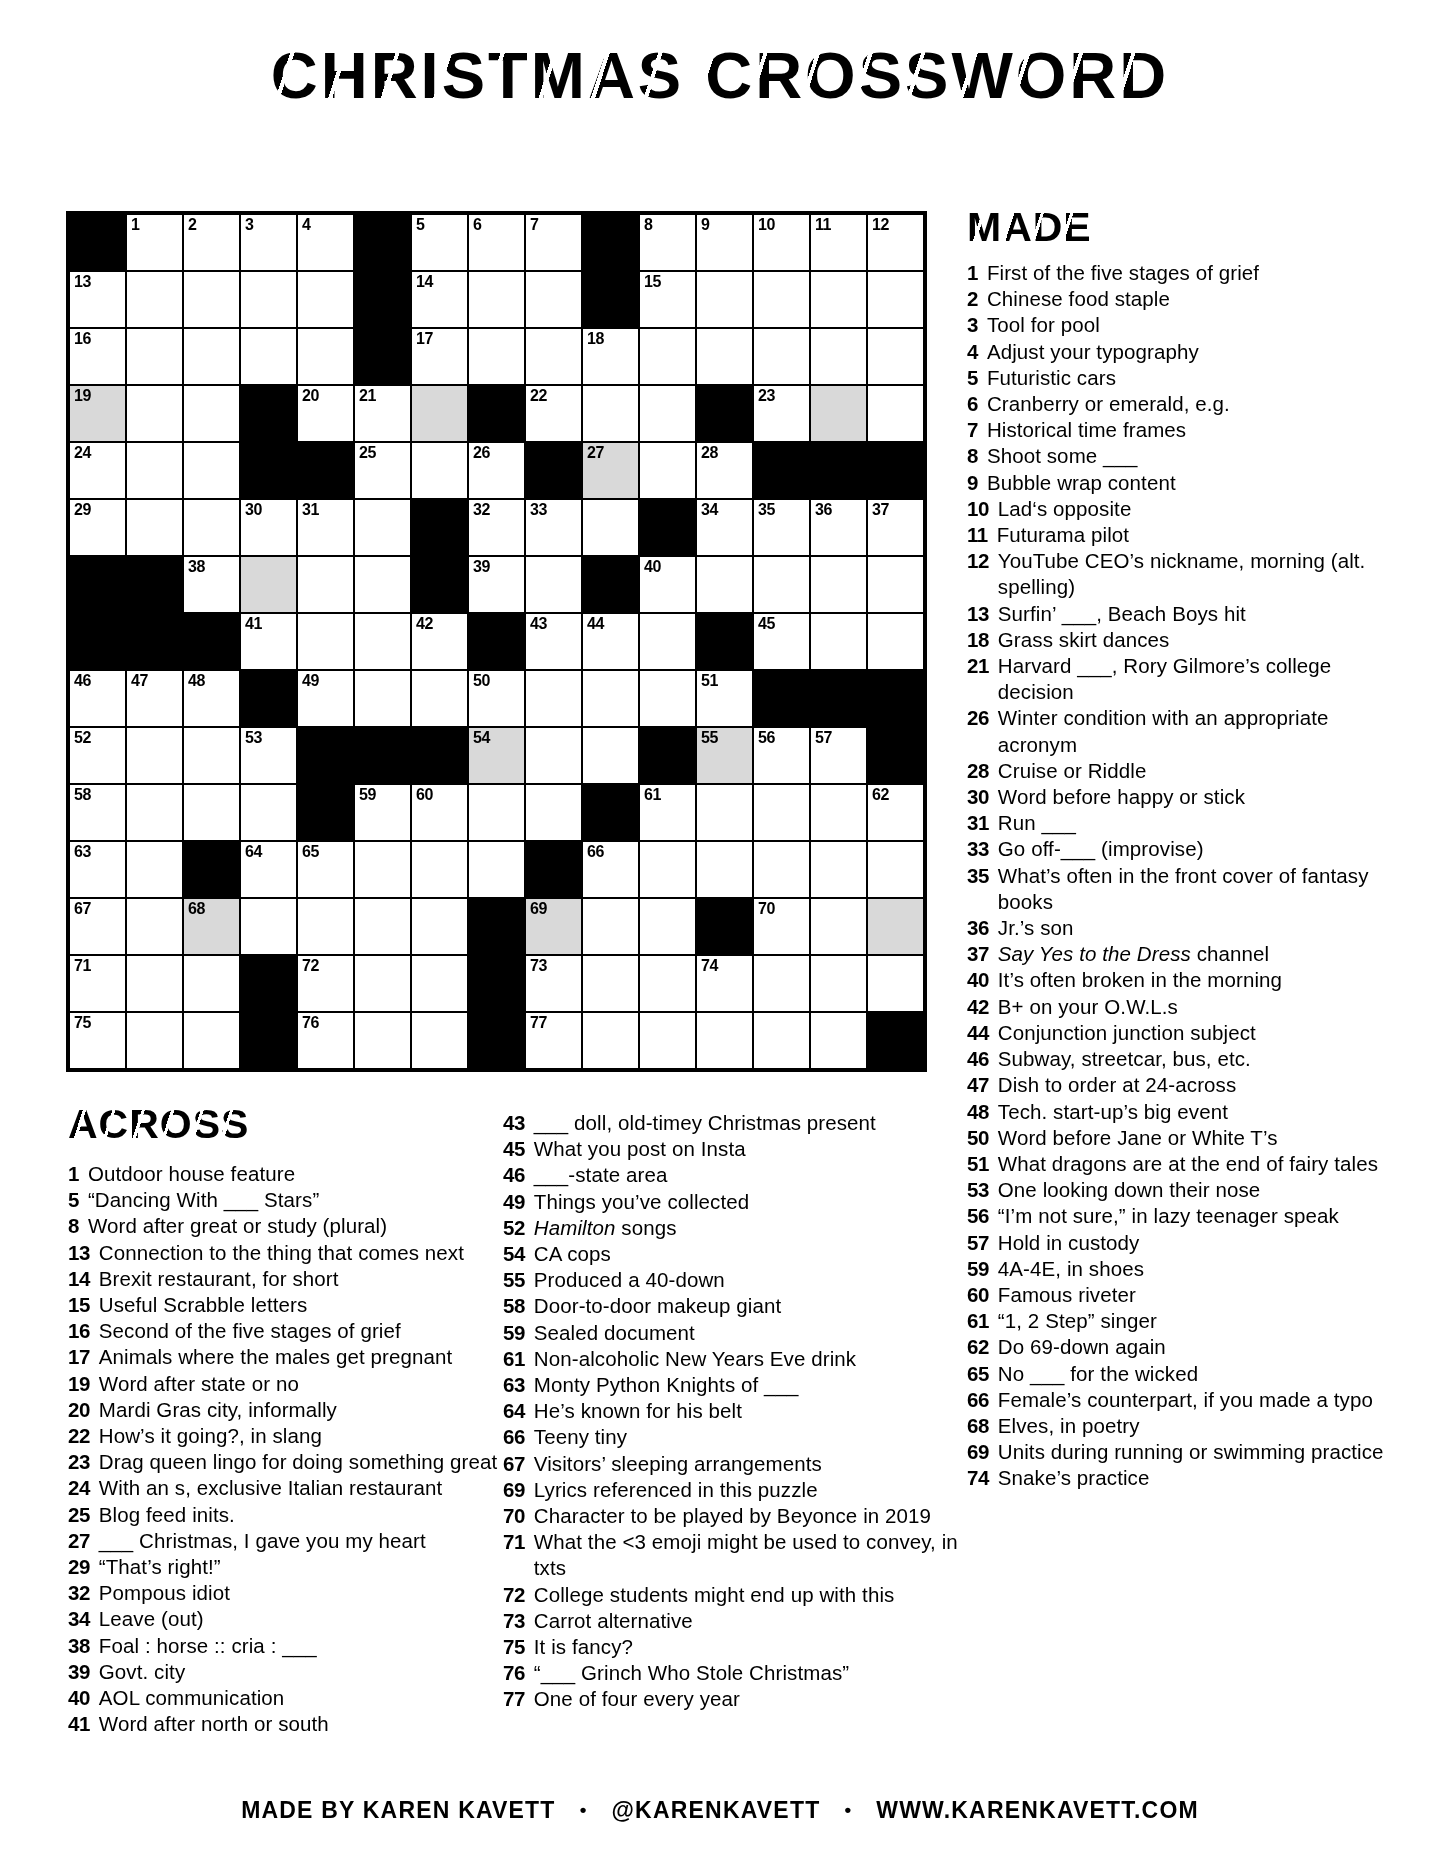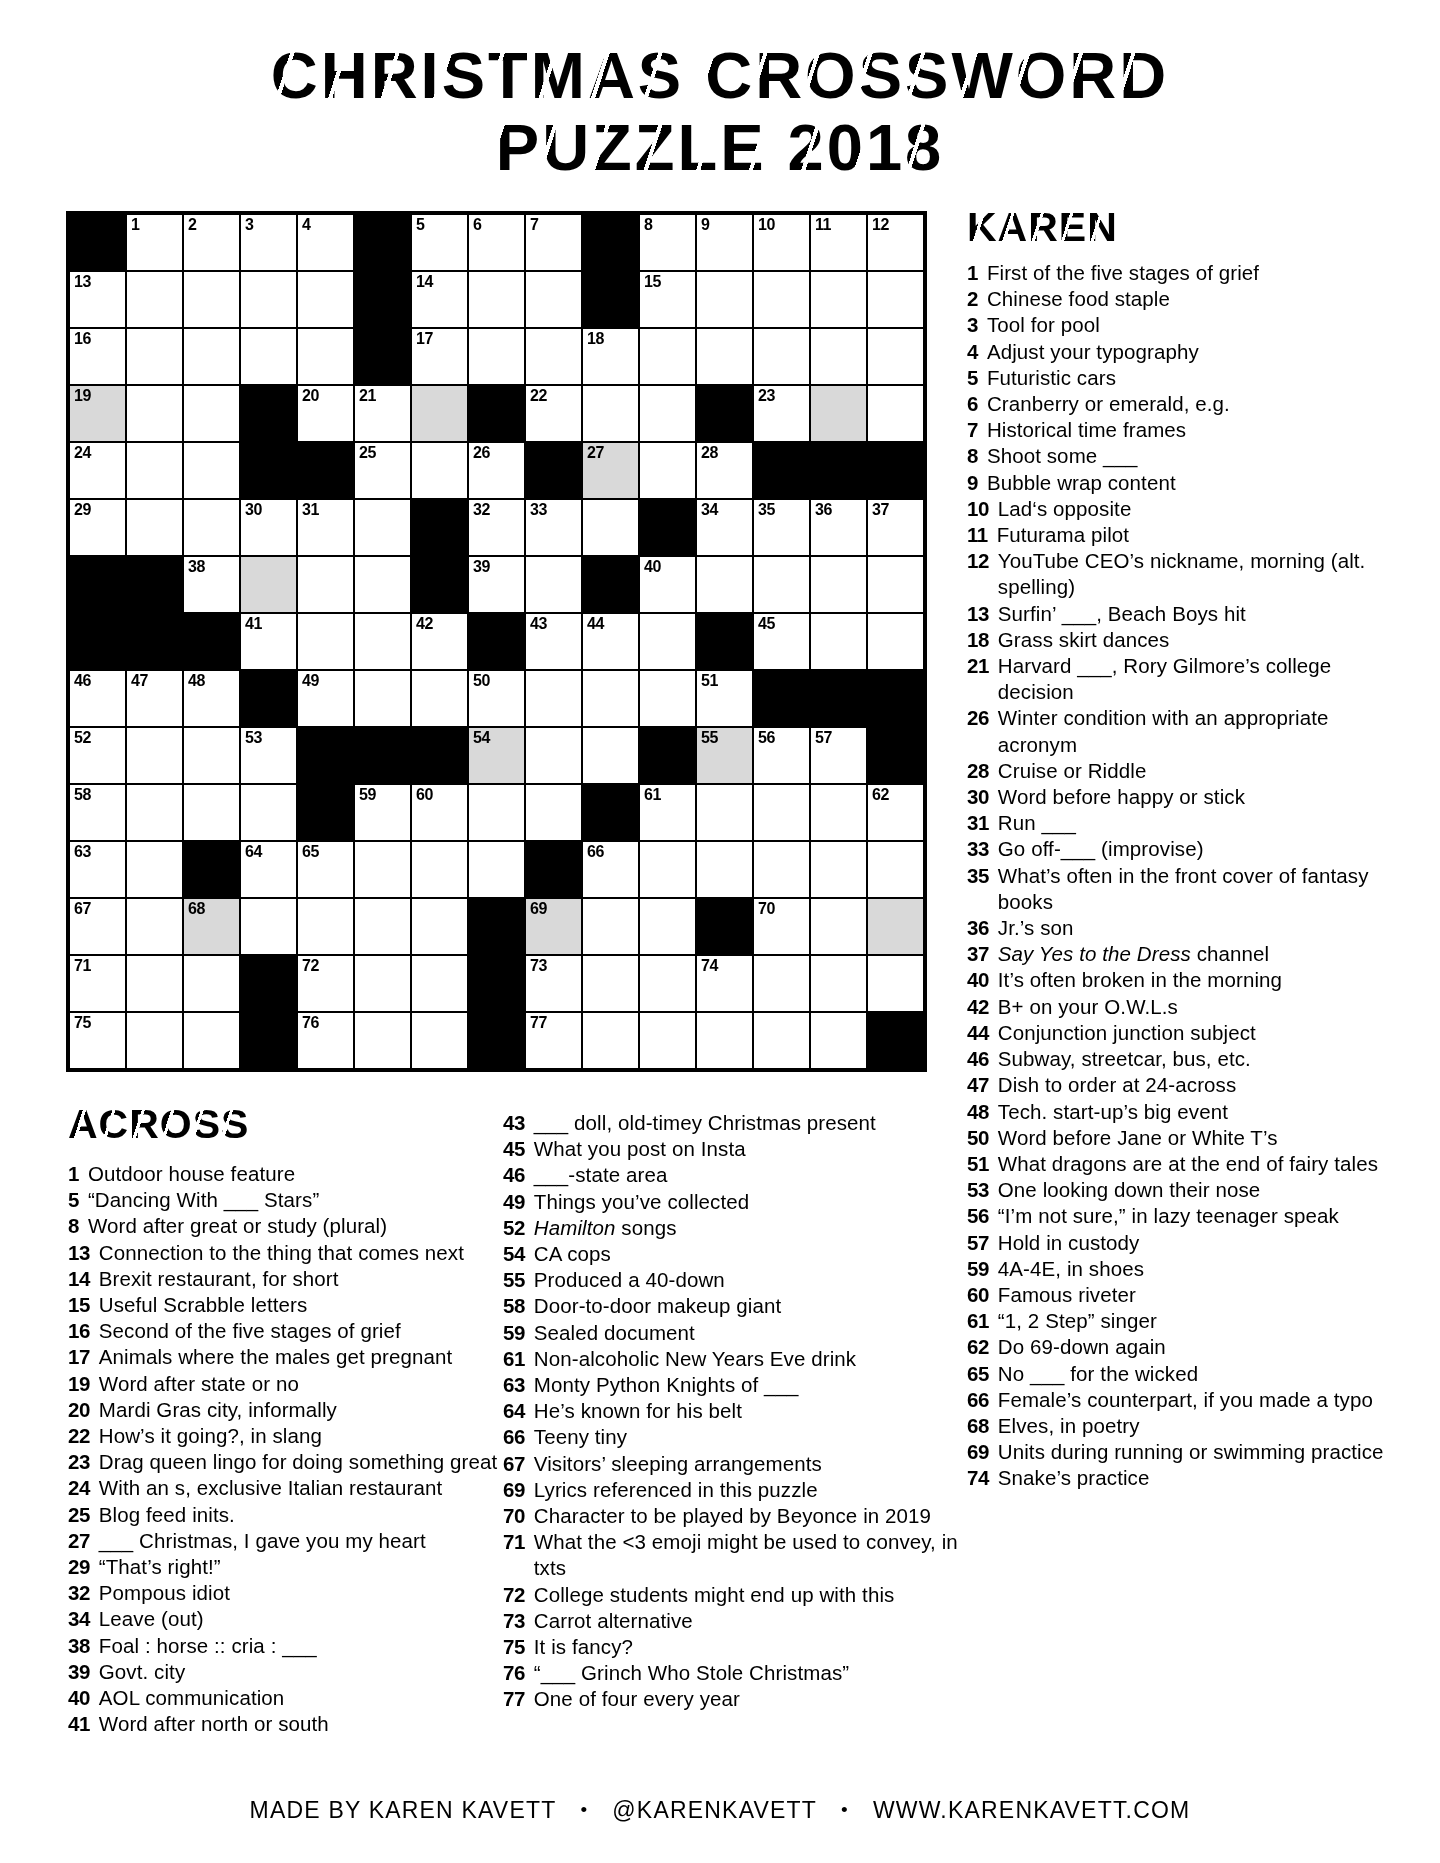--- a/index.html
+++ b/index.html
@@ -39,31 +39,30 @@
   #across-col1{left:68px;top:1161px;width:440px;}
   #across-col2{left:503px;top:1110px;width:458px;}
 
   .clue{display:flex;align-items:flex-start;line-height:26.2px;font-size:20.5px;}
   .clue-num{font-weight:800;flex:none;margin-right:9px;letter-spacing:-0.5px;}
   .clue-text{font-weight:500;letter-spacing:0.1px;}
   .clue-text i{font-style:italic;}
 
   
   #footer{position:absolute;left:0;right:0;top:1797px;text-align:center;
-          font-size:23px;font-weight:normal;letter-spacing:1.2px;}
+          font-size:23px;font-weight:bold;letter-spacing:1.2px;}
   .bullet{display:inline-block;margin:0 24px;font-size:19px;vertical-align:2px;}
 </style>
 </head>
 <body>
 
 <div id="page">
 
   <div id="title">
     <div class="deco">CHRISTMAS CROSSWORD</div>
-    <div class="deco">PUZZLE 2018</div>
   </div>
 
   <div id="grid">
       <div class="cell black"></div>
       <div class="cell">
         <span class="cnum">1</span>
       </div>
       <div class="cell">
         <span class="cnum">2</span>
       </div>
@@ -434,21 +433,21 @@
         <span class="cnum">77</span>
       </div>
       <div class="cell"></div>
       <div class="cell"></div>
       <div class="cell"></div>
       <div class="cell"></div>
       <div class="cell"></div>
       <div class="cell black"></div>
     </div>
 
-  <div id="down-header" class="sec-header deco deco-sm">KAREN</div>
+  <div id="down-header" class="sec-header deco deco-sm">MADE</div>
   <div id="down-list" class="clue-list">
       <div class="clue">
         <span class="clue-num">1</span>
         <span class="clue-text">First of the five stages of grief</span>
       </div>
       <div class="clue">
         <span class="clue-num">2</span>
         <span class="clue-text">Chinese food staple</span>
       </div>
       <div class="clue">

